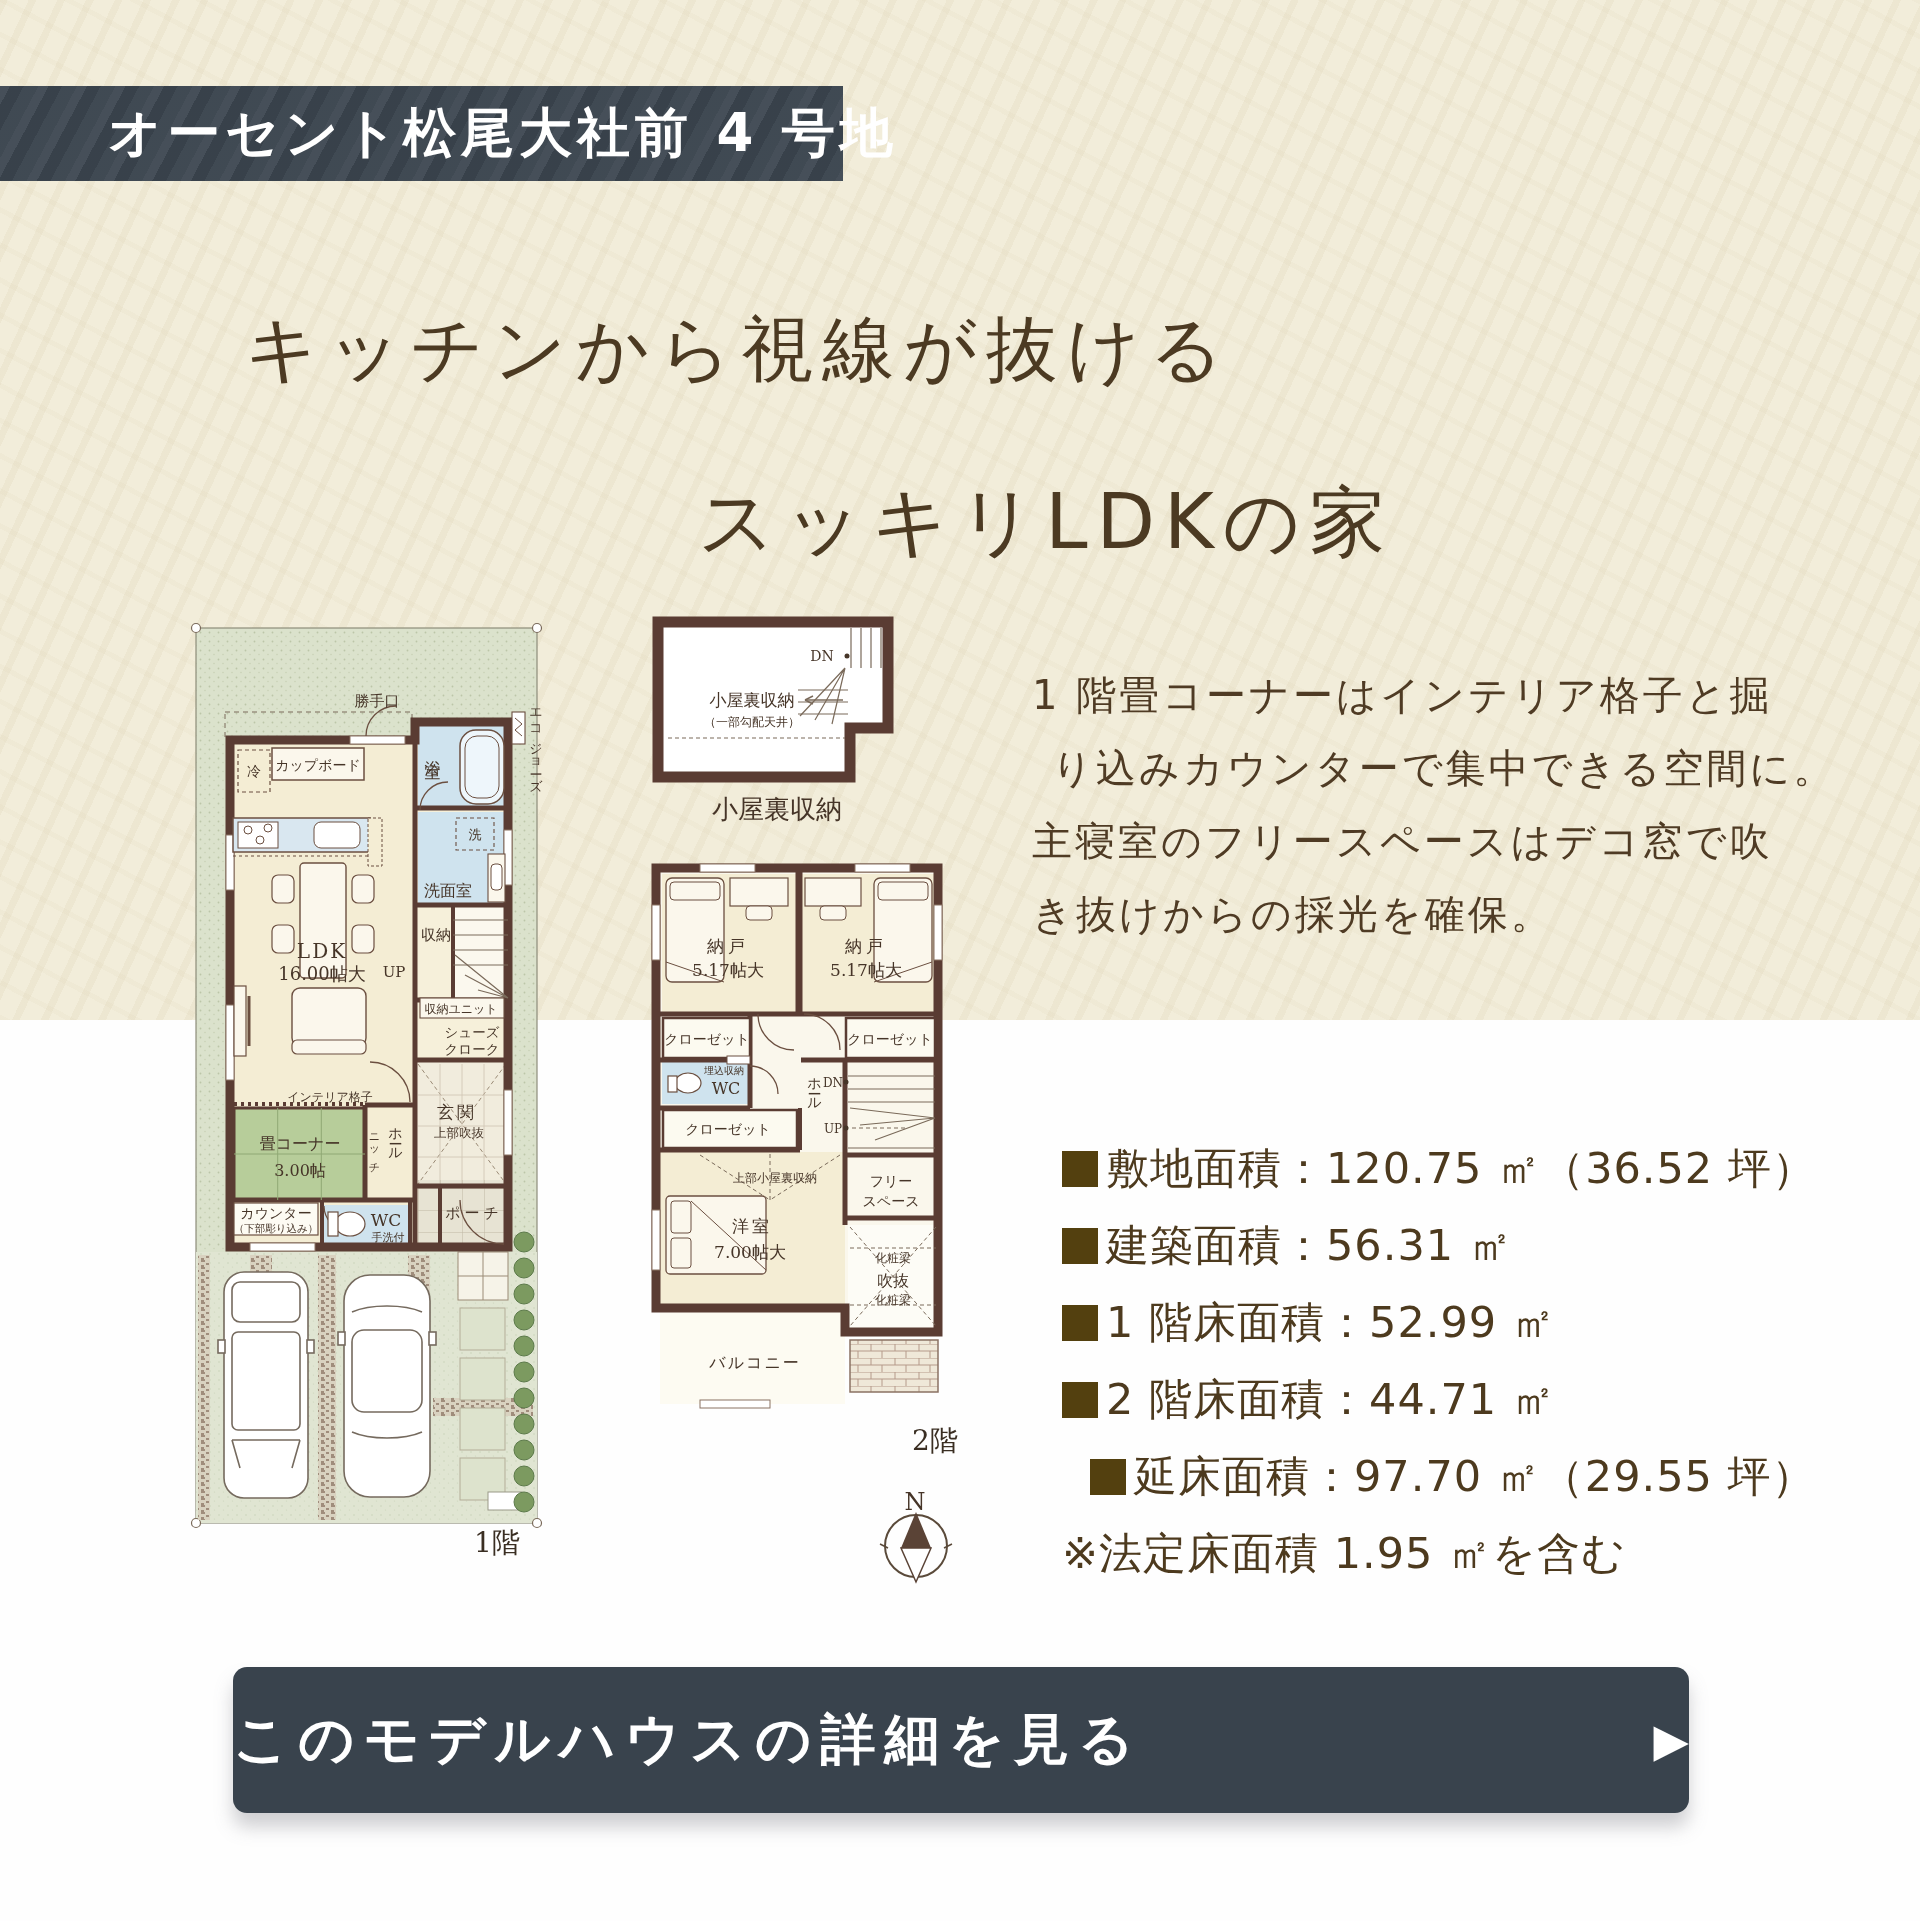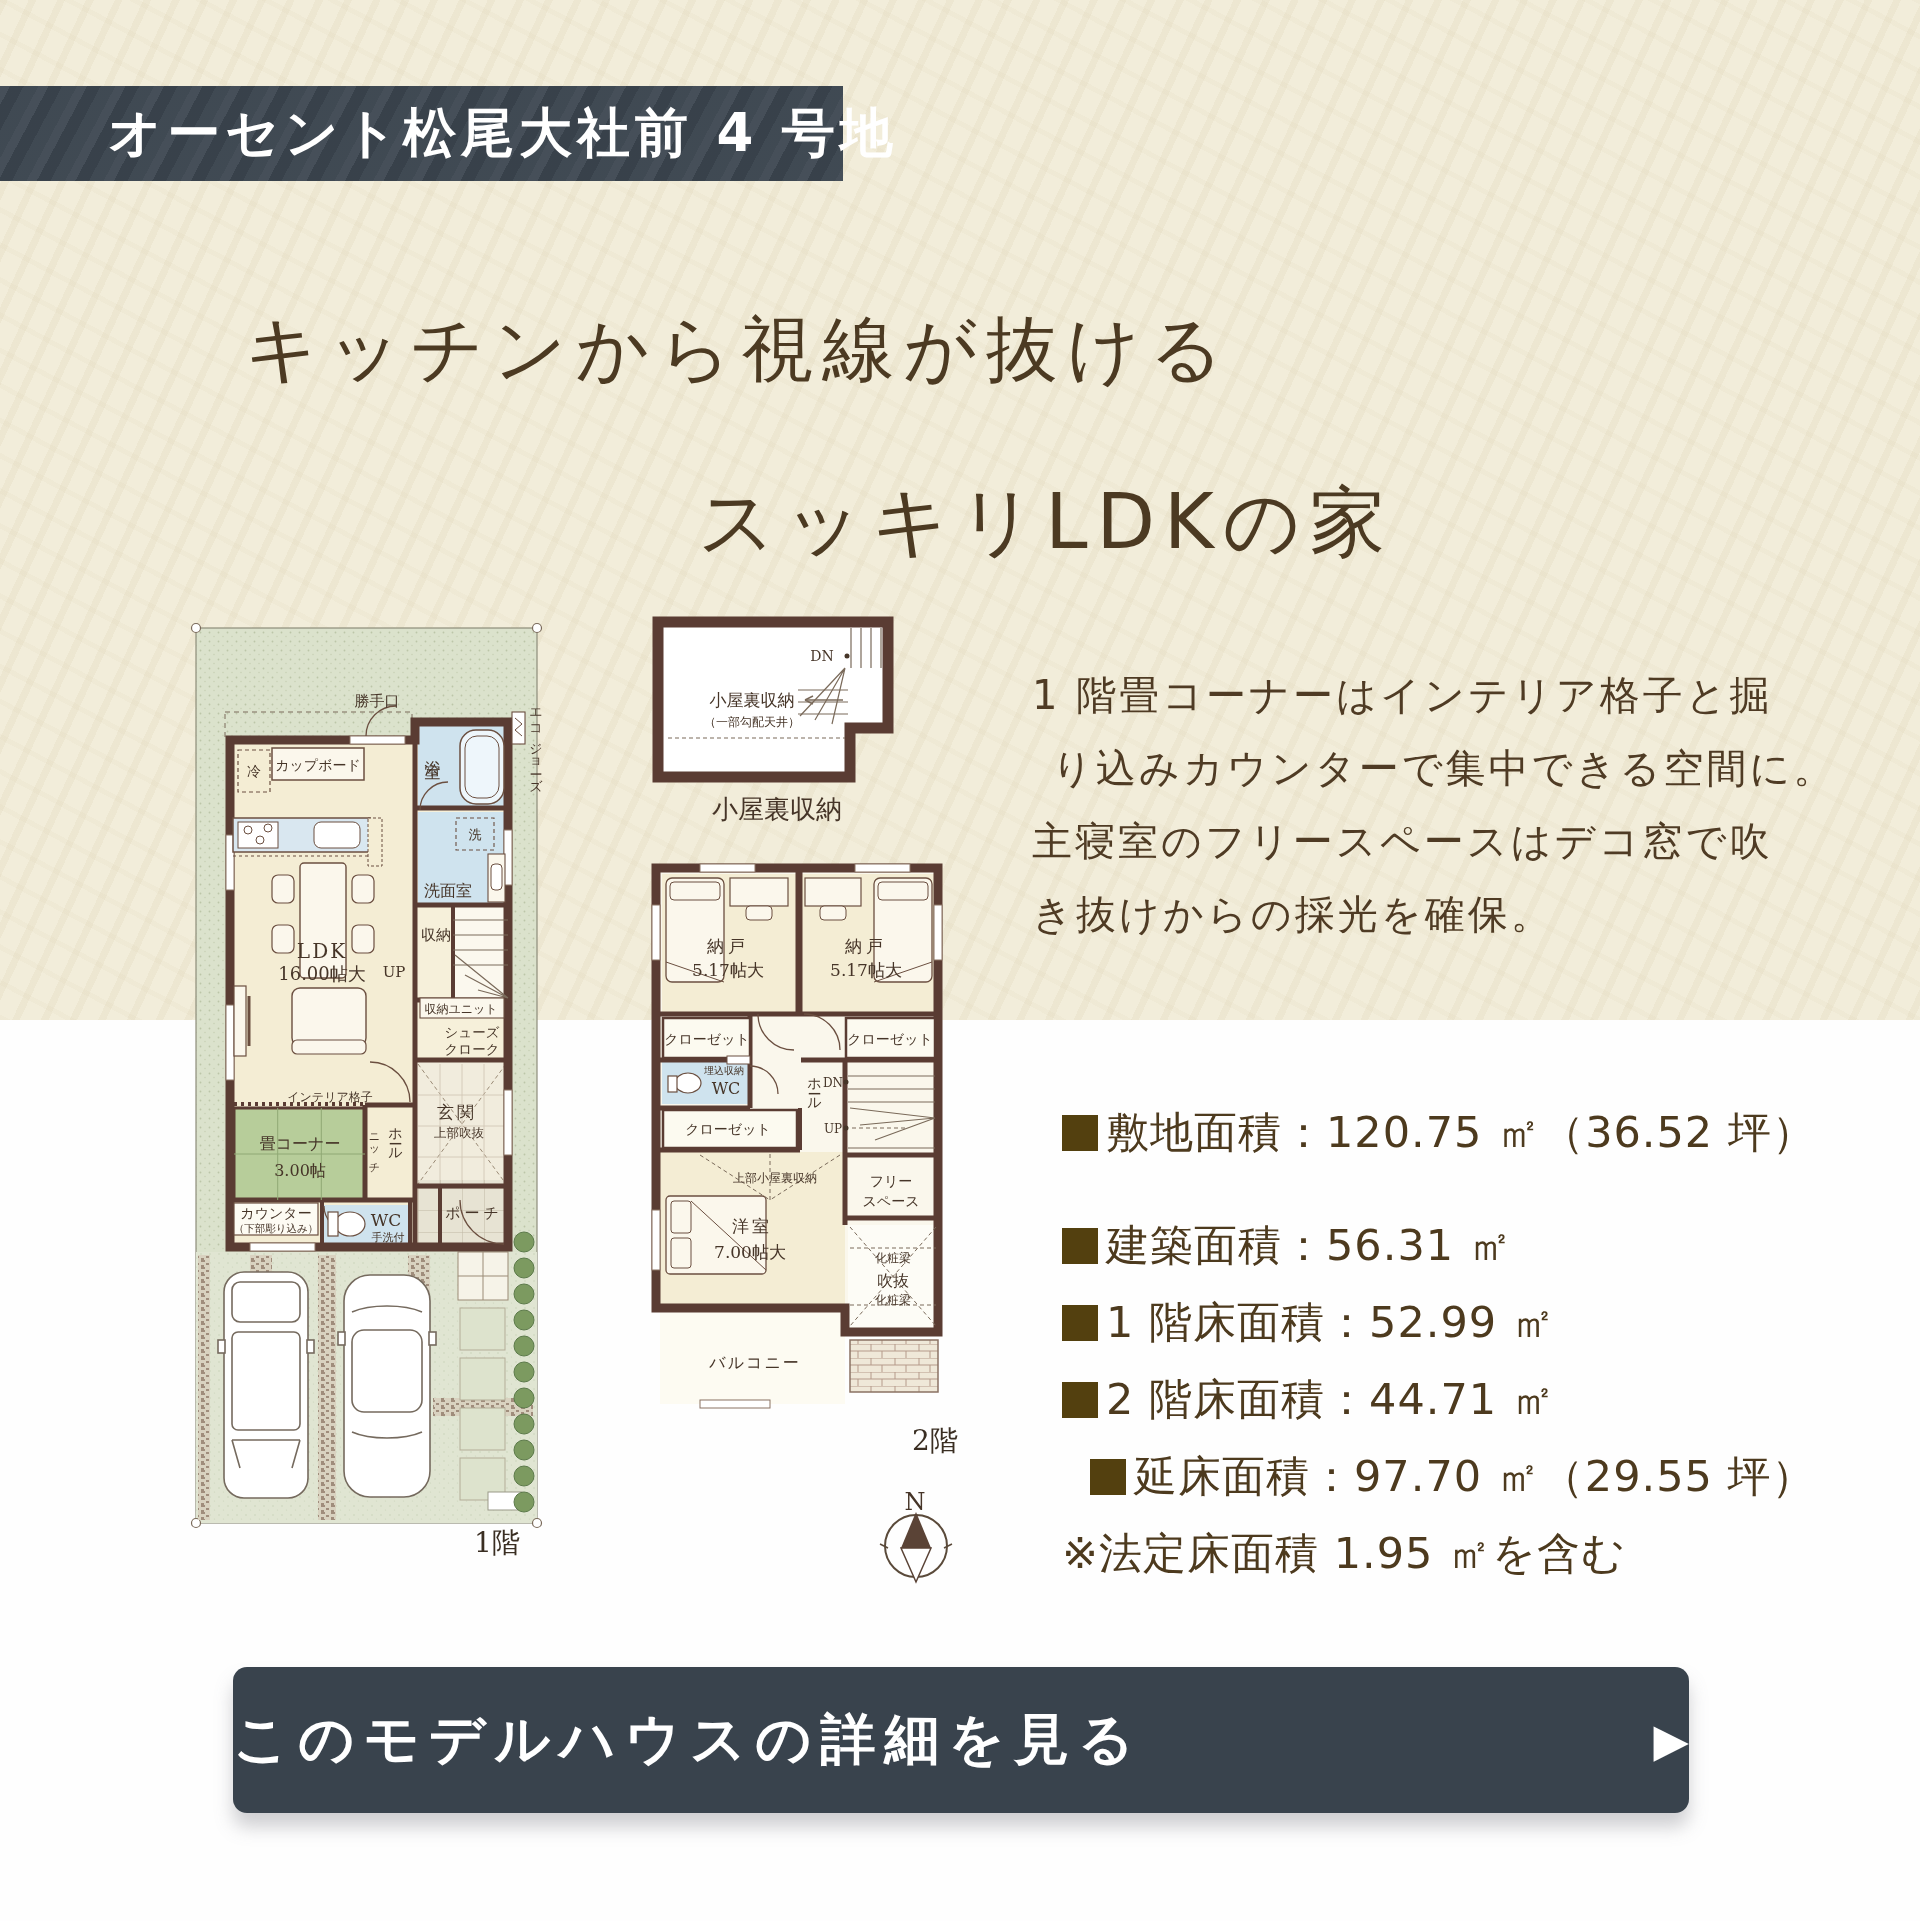--- a/index.html
+++ b/index.html
@@ -51,21 +51,21 @@
   </div>
 
   <div class="abs title-line title1">キッチンから視線が抜ける</div>
   <div class="abs title-line title2">スッキリLDKの家</div>
 
   <div class="abs desc" style="left:1032px;top:668px;">1 階畳コーナーはインテリア格子と掘</div>
   <div class="abs desc" style="left:1032px;top:741px;margin-left:20px;">り込みカウンターで集中できる空間に。</div>
   <div class="abs desc" style="left:1032px;top:814px;">主寝室のフリースペースはデコ窓で吹</div>
   <div class="abs desc" style="left:1032px;top:887px;">き抜けからの採光を確保。</div>
 
-  <div class="abs spec-row" style="left:1062px;top:1104px;">
+  <div class="abs spec-row" style="left:1062px;top:1140px;">
     <span class="spec-sq"></span>
       <span>敷地面積：120.75 ㎡（36.52 坪）</span>
   </div>
   <div class="abs spec-row" style="left:1062px;top:1217px;">
     <span class="spec-sq"></span>
       <span>建築面積：56.31 ㎡</span>
   </div>
   <div class="abs spec-row" style="left:1062px;top:1294px;">
     <span class="spec-sq"></span>
       <span>1 階床面積：52.99 ㎡</span>

